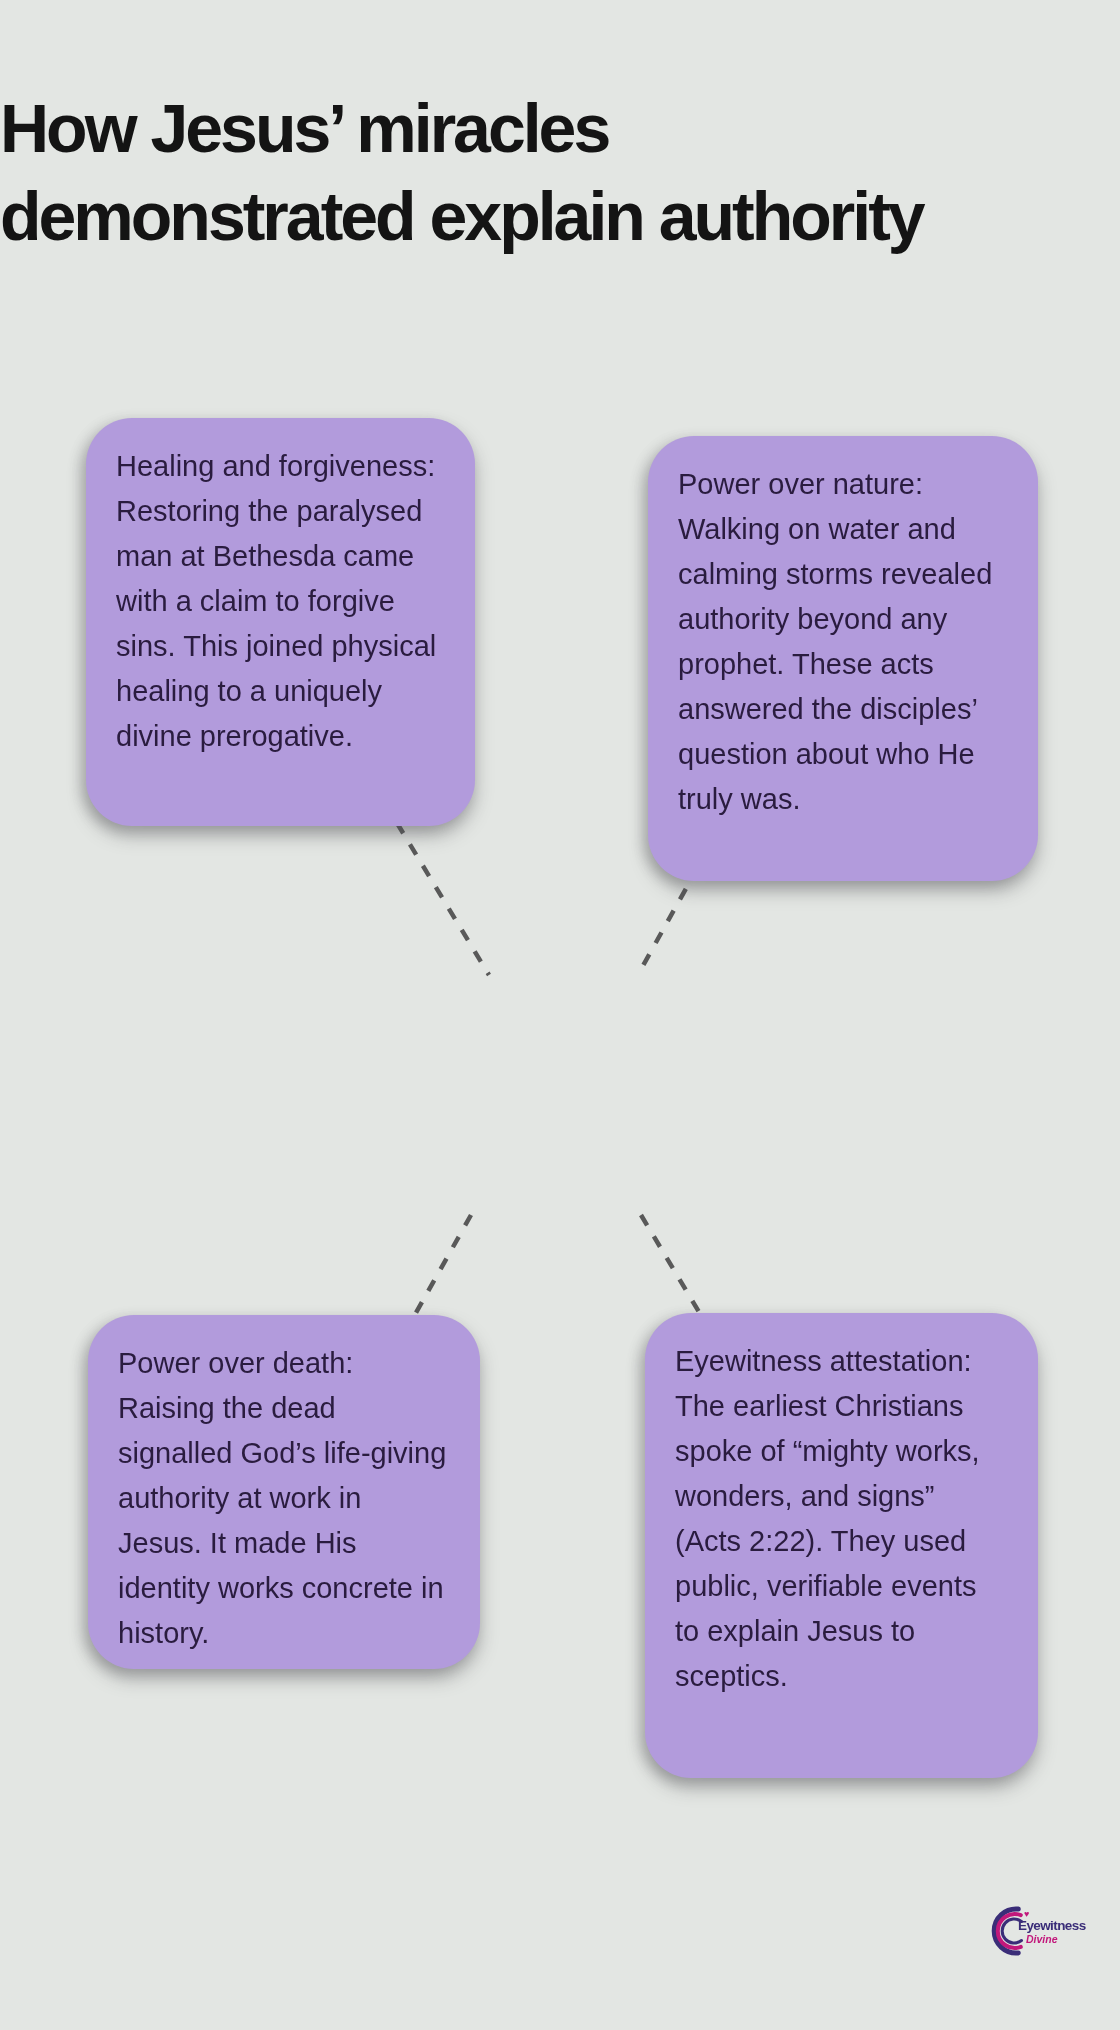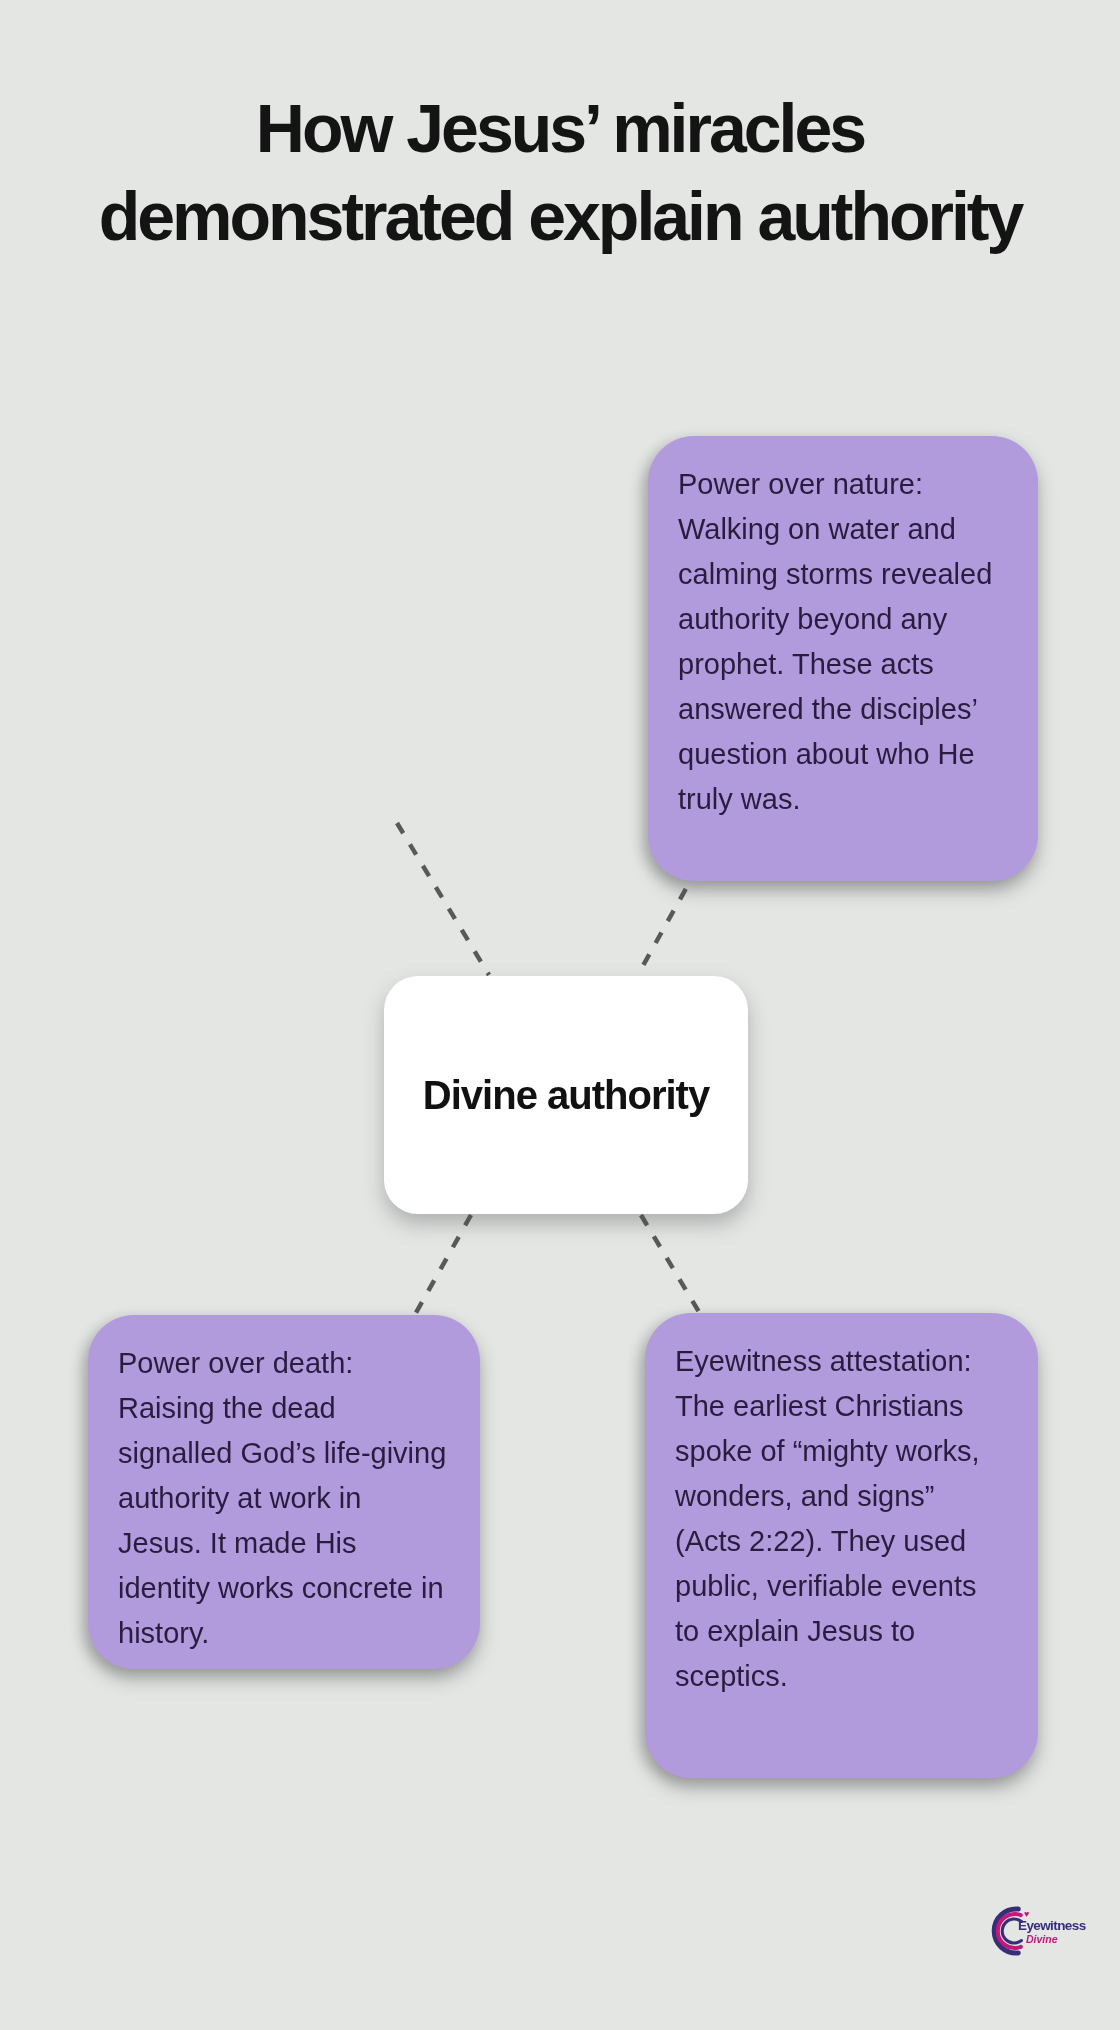--- a/index.html
+++ b/index.html
@@ -20,21 +20,20 @@
   .canvas{
     position:relative;
     width:1120px;
     height:2030px;
     background:var(--background);
     overflow:hidden;
   }
   .title{
     position:absolute;
     top:84px; left:0; right:0;
-    text-align:center;
     color:var(--title);
     font-weight:700;
     font-size:68px;
     letter-spacing:-3px;
     line-height:88px;
   }
   .connectors{
     position:absolute; inset:0;
     width:1120px; height:2030px;
   }
@@ -101,36 +100,36 @@
       <line x1="471" y1="1215" x2="413" y2="1318"></line>
       <line x1="641" y1="1215" x2="702" y2="1317"></line>
     </g>
   </svg>
 
   <div class="title">
     <div>How Jesus’ miracles</div>
     <div>demonstrated explain authority</div>
   </div>
 
+  <div class="card tl">
+    <span>Healing and forgiveness: Restoring the paralysed man at Bethesda came with a claim to forgive sins. This joined physical healing to a uniquely divine prerogative.</span>
+  </div>
 
   <div class="card tr">
     <span>Power over nature: Walking on water and calming storms revealed authority beyond any prophet. These acts answered the disciples’ question about who He truly was.</span>
   </div>
 
   <div class="card bl">
     <span>Power over death: Raising the dead signalled God’s life-giving authority at work in Jesus. It made His identity works concrete in history.</span>
   </div>
 
   <div class="card br">
     <span>Eyewitness attestation: The earliest Christians spoke of “mighty works, wonders, and signs” (Acts 2:22). They used public, verifiable events to explain Jesus to sceptics.</span>
   </div>
 
-  <div class="center-node">
-    <span>Divine authority</span>
-  </div>
 
   <div class="logo">
     <svg width="92" height="58" viewBox="0 0 92 58" xmlns="http://www.w3.org/2000/svg">
       <path d="M36.3 7.1 A22 22 0 1 0 36.3 50.9" fill="none" stroke="#3a2d78" stroke-width="5" stroke-linecap="round"></path>
       <path d="M38.8 13.1 A17 17 0 1 0 38.8 44.9" fill="none" stroke="#c2187b" stroke-width="4" stroke-linecap="round"></path>
       <path d="M39.5 19.5 A12 12 0 1 0 39.5 38.5" fill="none" stroke="#3a2d78" stroke-width="3" stroke-linecap="round"></path>
     </svg>
     <span class="brand-heart">♥</span>
     <span class="brand-top">Eyewitness</span>
     <span class="brand-bottom">Divine</span>

